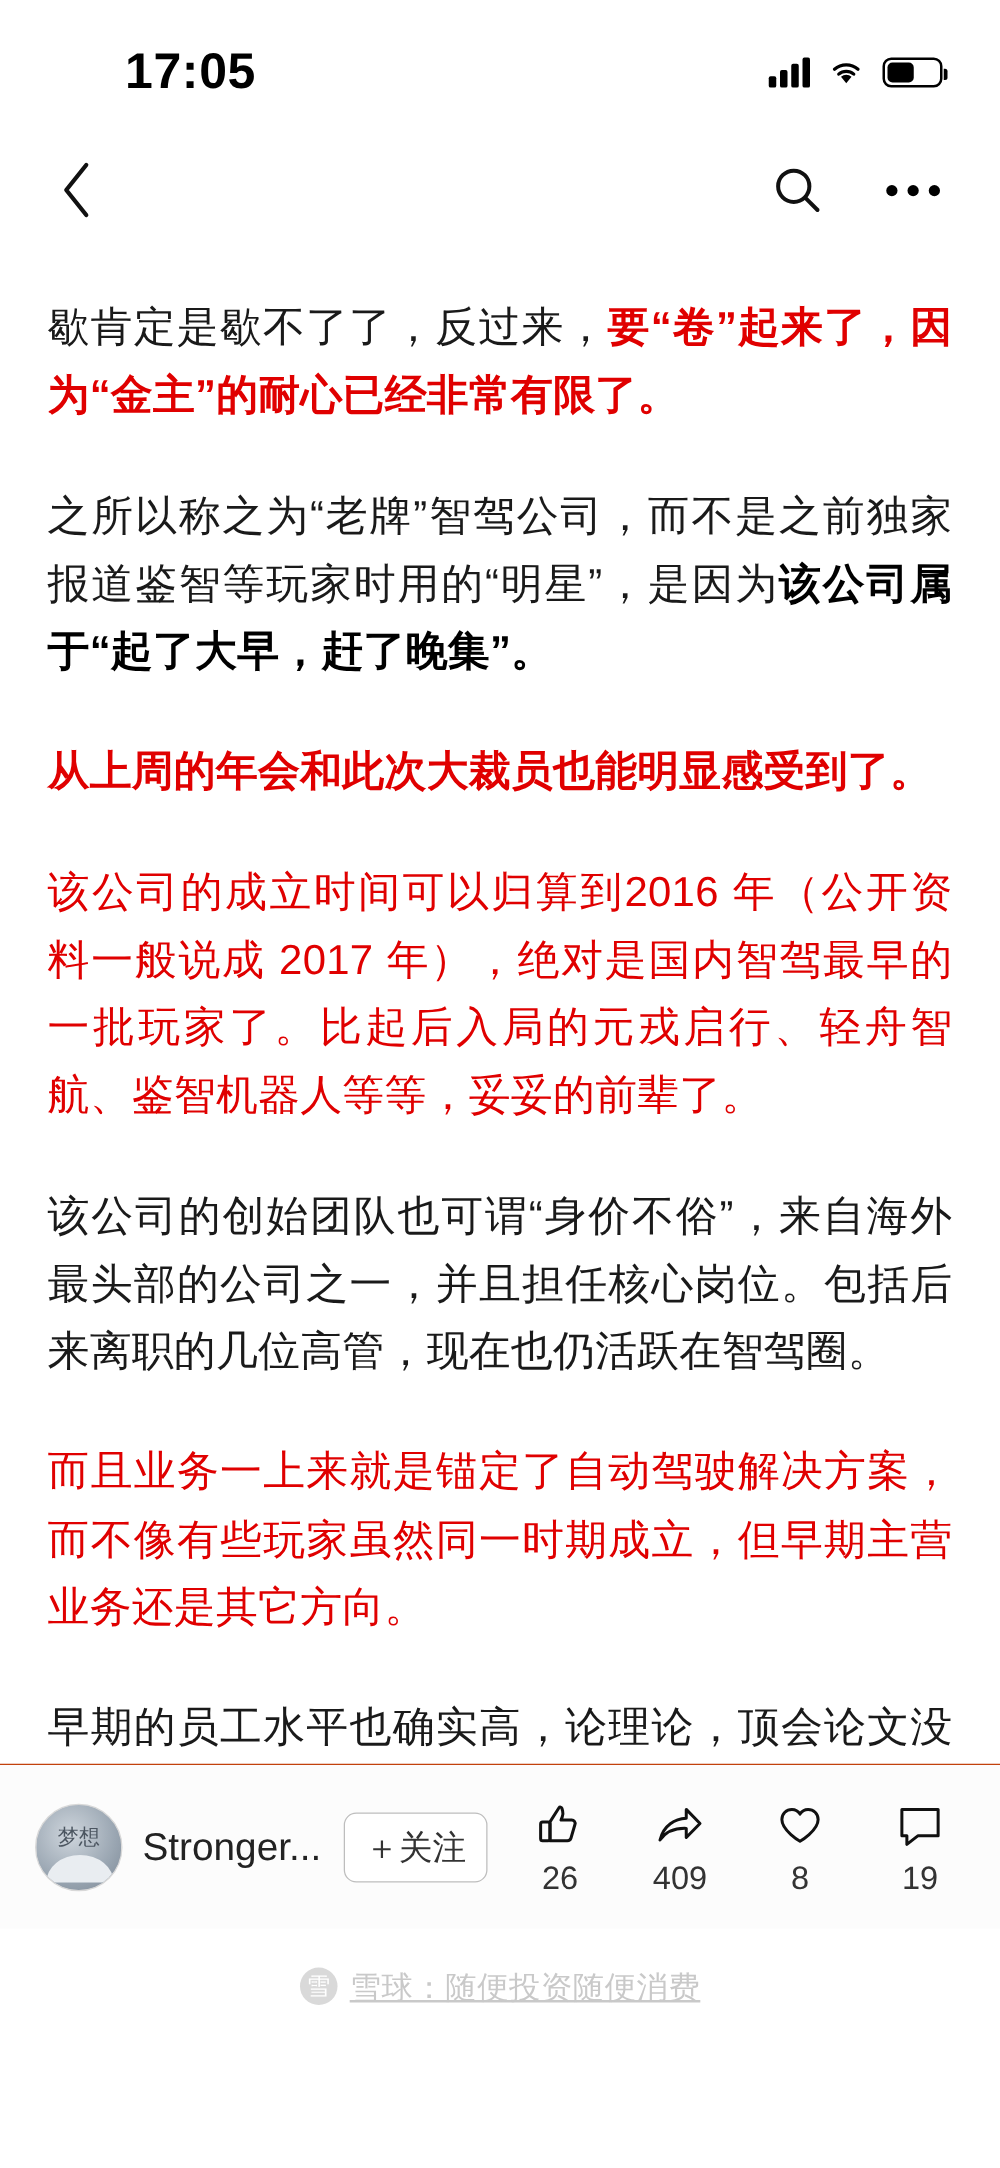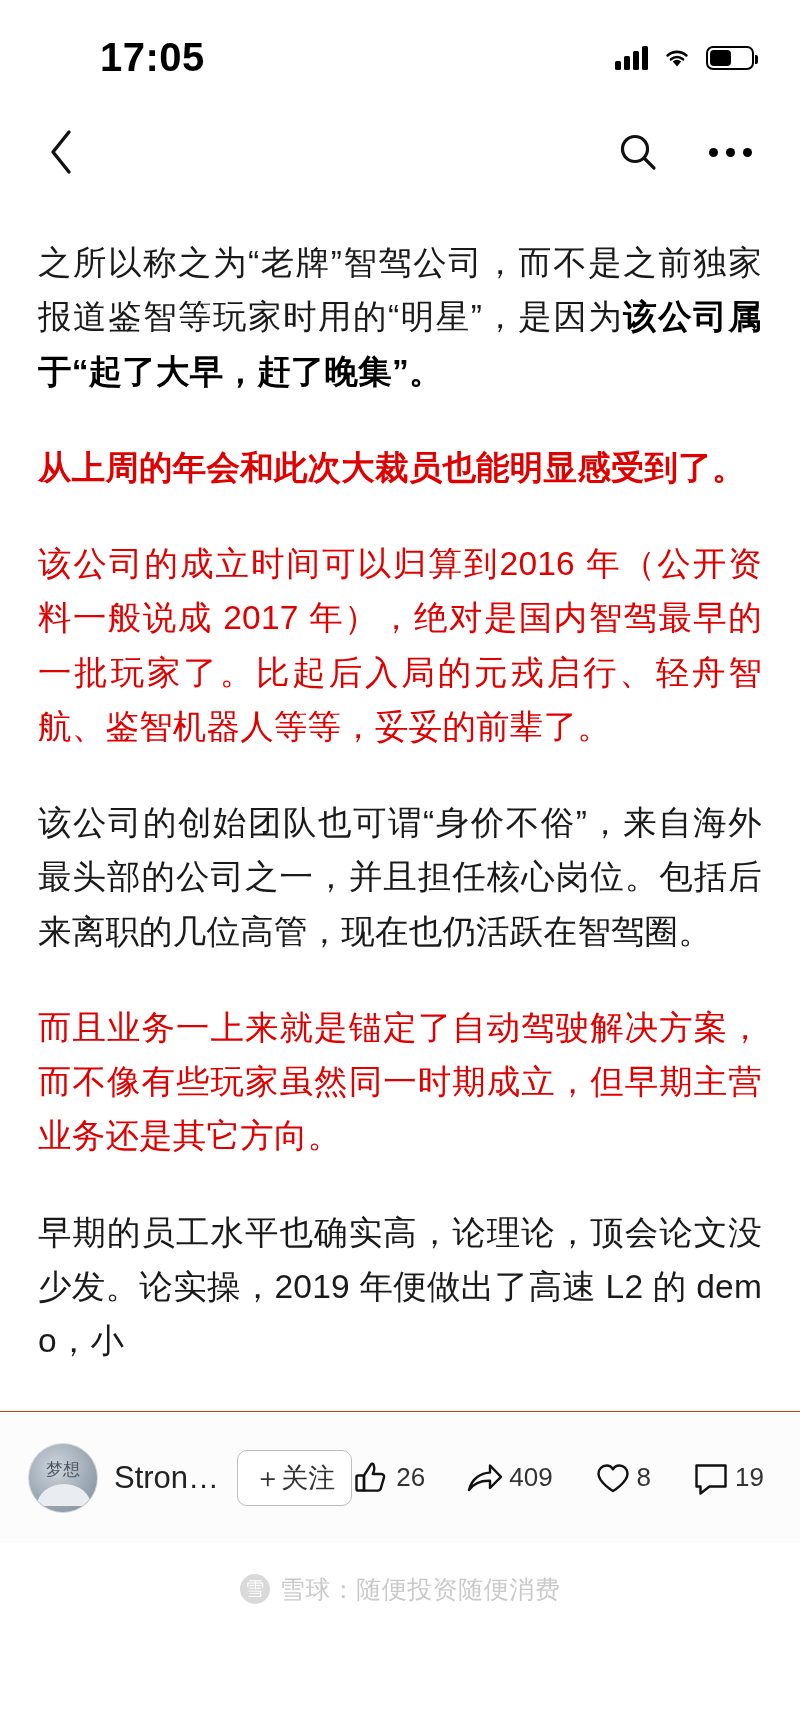--- a/index.html
+++ b/index.html
@@ -206,21 +206,21 @@
   }
   .actions {
     margin-left: auto;
     display: flex;
     align-items: center;
     gap: 40px;
     padding-right: 6px;
   }
   .action {
     display: flex;
-    flex-direction: row;
+    flex-direction: column;
     align-items: center;
     gap: 4px;
     min-width: 56px;
   }
   .action .ico { height: 46px; display: flex; align-items: center; justify-content: center; }
   .action .cnt { font-size: 26px; color: #333; }
 
   
   .footer-wm {
     flex: 0 0 92px;
@@ -236,20 +236,21 @@
     background: #d9d9d9;
     color: #fff;
     font-size: 19px;
     display: flex; align-items: center; justify-content: center;
     font-family: "DejaVu Sans", sans-serif;
   }
   .wm-text {
     font-size: 25px;
     color: #c9c9c9;
     letter-spacing: 0.5px;
+    text-decoration: underline;
   }
 </style>
 </head>
 <body>
 
 <div class="phone">
 
   <div class="status-bar">
     <div class="status-time">17:05</div>
     <div class="status-right">
@@ -294,20 +295,23 @@
       </div>
     </div>
   </div>
 
   <div class="article">
 
     <div class="clipped-line">
       <div class="ghost">……</div>
     </div>
 
+    <p class="para">
+      <span>歇肯定是歇不了了，反过来，</span><b class="red">要“卷”起来了，因为“金主”的耐心已经非常有限了。</b>
+    </p>
 
     <p class="para">
       <span>之所以称之为“老牌”智驾公司，而不是之前独家报道鉴智等玩家时用的“明星”，是因为</span><b class="bk">该公司属于“起了大早，赶了晚集”。</b>
     </p>
 
     <p class="para">
       <b class="red">从上周的年会和此次大裁员也能明显感受到了。</b>
     </p>
 
     <p class="para red">该公司的成立时间可以归算到2016 年（公开资料一般说成 2017 年），绝对是国内智驾最早的一批玩家了。比起后入局的元戎启行、轻舟智航、鉴智机器人等等，妥妥的前辈了。</p>

